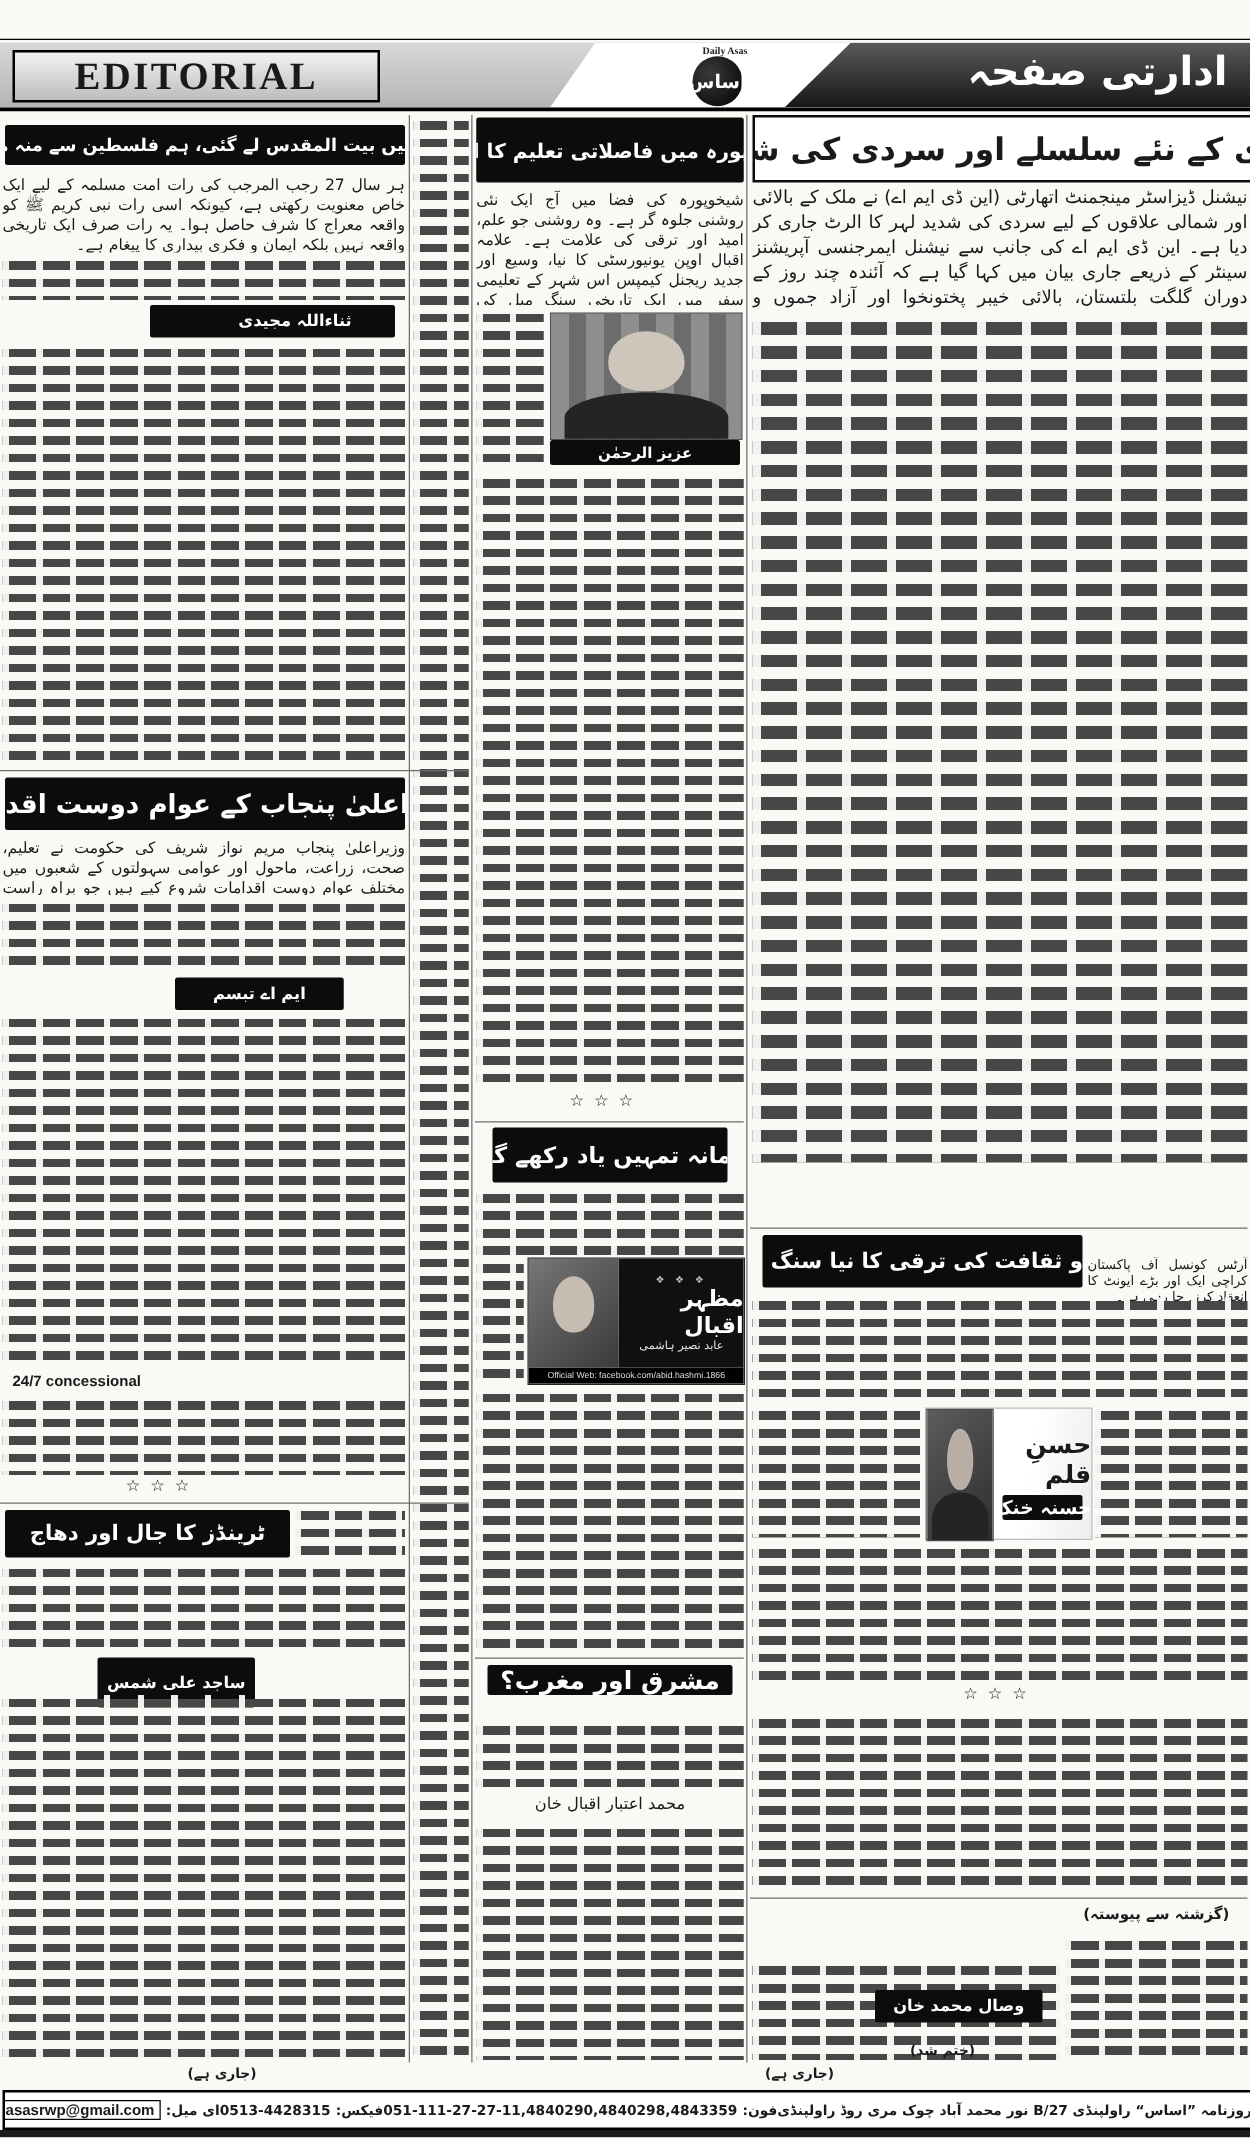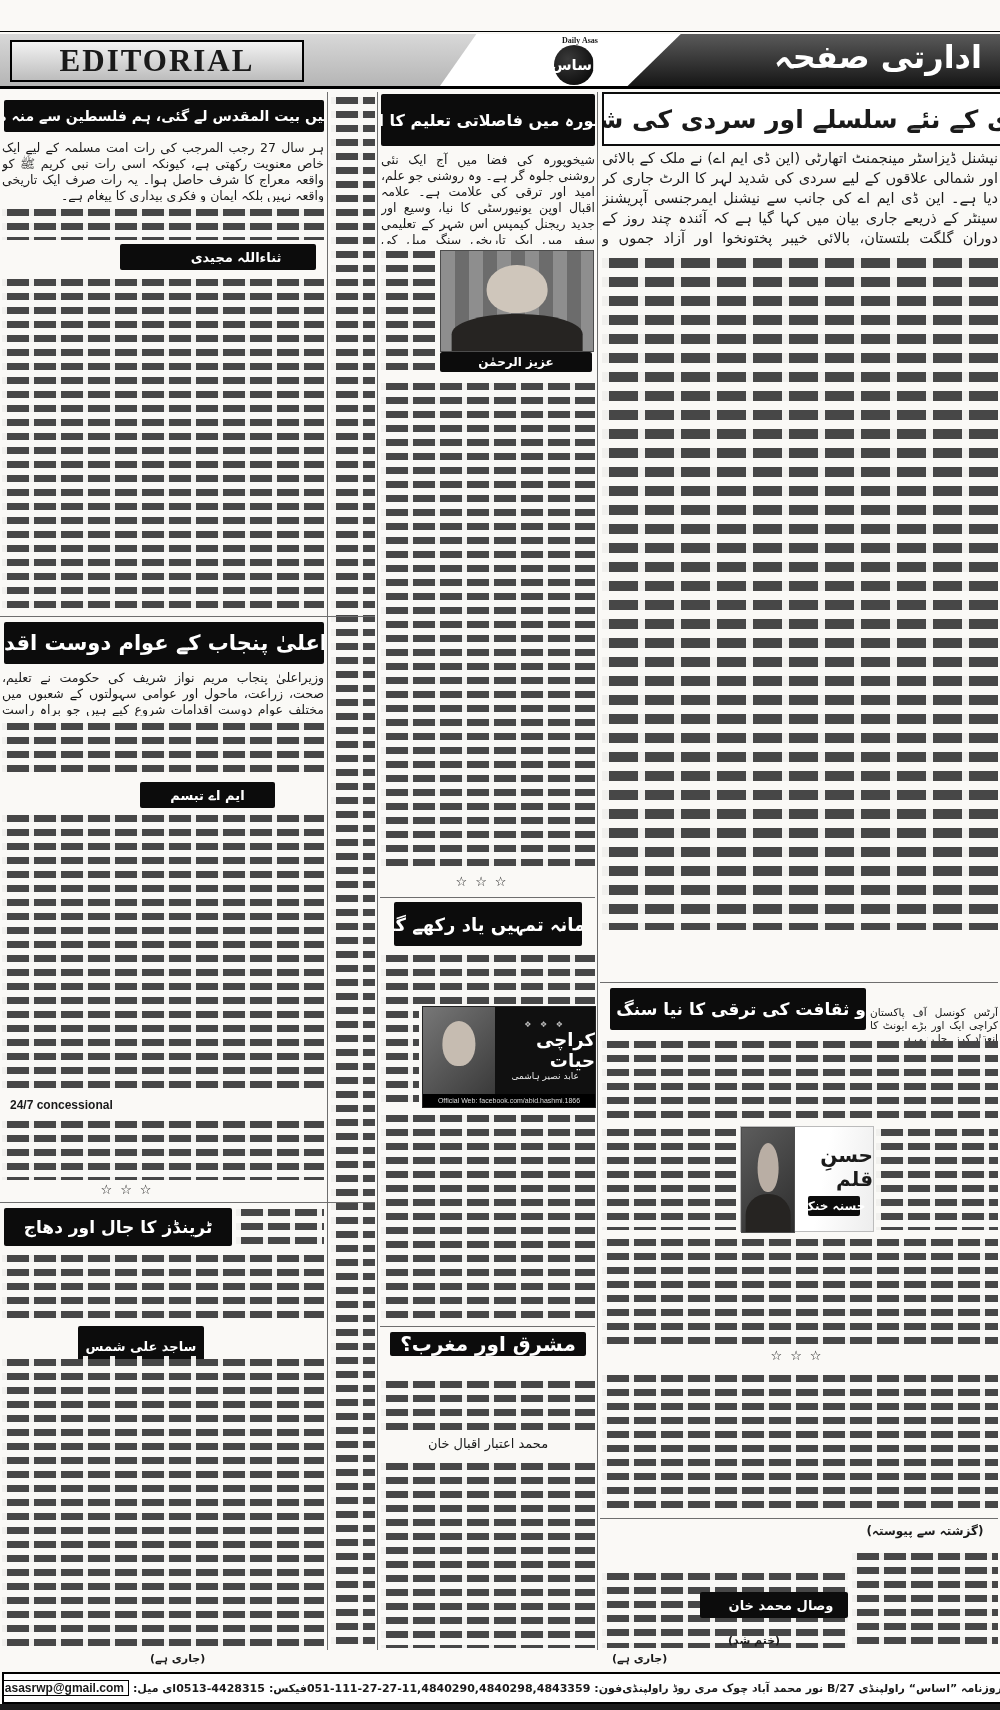--- a/index.html
+++ b/index.html
@@ -109,33 +109,33 @@
   <div class="abs greek" style="left:602px;top:1038px;width:396px;height:84px;"></div>
 
   <div class="abs greek" style="left:602px;top:1126px;width:134px;height:104px;"></div>
   <div class="abs husn" style="left:740px;top:1126px;width:132px;height:104px;">
     <div class="photo dark">
         <i></i>
         <b></b>
       </div>
     <div class="husn-side">
       <div class="husn-title">حسنِ قلم</div>
-      <div class="authorbox" style="width:52px;height:20px;font-size:12px;">حسنہ خنک</div>
+      <div class="authorbox" style="width:64px;height:20px;font-size:15px;">حسنہ خنک</div>
     </div>
   </div>
   <div class="abs greek" style="left:876px;top:1126px;width:122px;height:104px;"></div>
   <div class="abs greek" style="left:602px;top:1236px;width:396px;height:108px;"></div>
   <div class="abs stars" style="left:700px;top:1348px;width:200px;">☆☆☆</div>
   <div class="abs greek" style="left:602px;top:1372px;width:396px;height:142px;"></div>
   <div class="abs hrule" style="left:600px;top:1518px;width:398px;"></div>
 
   <div class="abs rtl" style="left:852px;top:1524px;width:146px;height:20px;text-align:center;font-weight:bold;font-size:12px;">(گزشتہ سے پیوستہ)</div>
   <div class="abs greek" style="left:852px;top:1550px;width:146px;height:98px;"></div>
   <div class="abs greek" style="left:602px;top:1570px;width:246px;height:78px;"></div>
-  <div class="abs authorbox" style="left:700px;top:1592px;width:134px;height:26px;padding-left:14px;">وصال محمد خان</div>
+  <div class="abs authorbox" style="left:700px;top:1592px;width:134px;height:26px;">وصال محمد خان</div>
   <div class="abs contmark" style="left:728px;top:1634px;">(ختم شد)</div>
   <div class="abs contmark" style="left:612px;top:1652px;">(جاری ہے)</div>
 
   <div class="abs bar" style="left:381px;top:94px;width:214px;height:52px;font-size:16px;">شیخوپورہ میں فاصلاتی تعلیم کا انقلاب</div>
   <div class="abs excerpt" style="left:381px;top:152px;width:214px;height:92px;">شیخوپورہ کی فضا میں آج ایک نئی روشنی جلوہ گر ہے۔ وہ روشنی جو علم، امید اور ترقی کی علامت ہے۔ علامہ اقبال اوپن یونیورسٹی کا نیا، وسیع اور جدید ریجنل کیمپس اس شہر کے تعلیمی سفر میں ایک تاریخی سنگ میل کی حیثیت اختیار کر چکا ہے۔</div>
   <div class="abs greek" style="left:381px;top:248px;width:54px;height:126px;"></div>
   <div class="abs photo" style="left:440px;top:250px;width:152px;height:100px;">
       <i></i>
       <b></b>
     </div>
@@ -145,21 +145,21 @@
   <div class="abs hrule" style="left:380px;top:897px;width:215px;"></div>
 
   <div class="abs bar" style="left:394px;top:902px;width:188px;height:44px;font-size:18px;">زمانہ تمہیں یاد رکھے گا!</div>
   <div class="abs greek" style="left:381px;top:952px;width:214px;height:52px;"></div>
 
   <div class="abs greek" style="left:381px;top:1008px;width:38px;height:98px;"></div>
   <div class="abs mazhar" style="left:422px;top:1006px;width:172px;height:100px;">
     <div class="mz-main">
       <div class="mz-title">
         <div class="mz-orn">❖ ❖ ❖</div>
-        <div class="mz-name">کراچی حیات</div>
+        <div class="mz-name">مظہر اقبال</div>
         <div class="mz-author">عابد نصیر ہاشمی</div>
       </div>
       <div class="mz-photo">
           <i></i>
         </div>
     </div>
     <div class="mz-web">Official Web: facebook.com/abid.hashmi.1866</div>
   </div>
   <div class="abs greek" style="left:381px;top:1112px;width:214px;height:210px;"></div>
   <div class="abs hrule" style="left:380px;top:1326px;width:215px;"></div>

